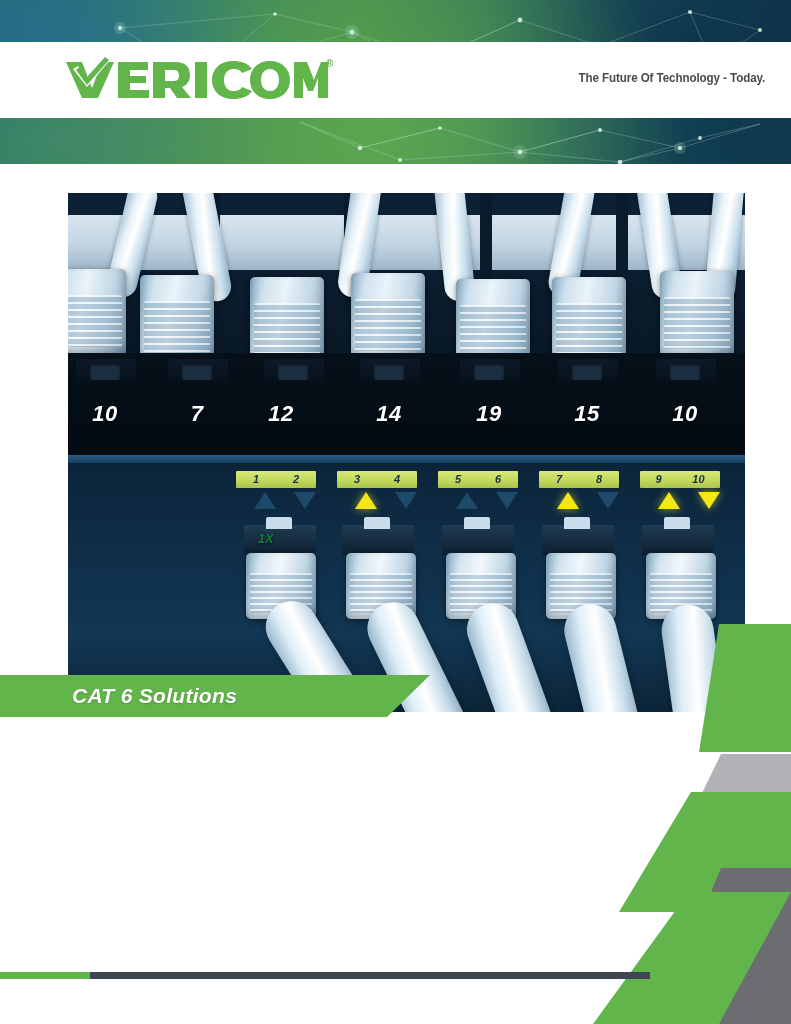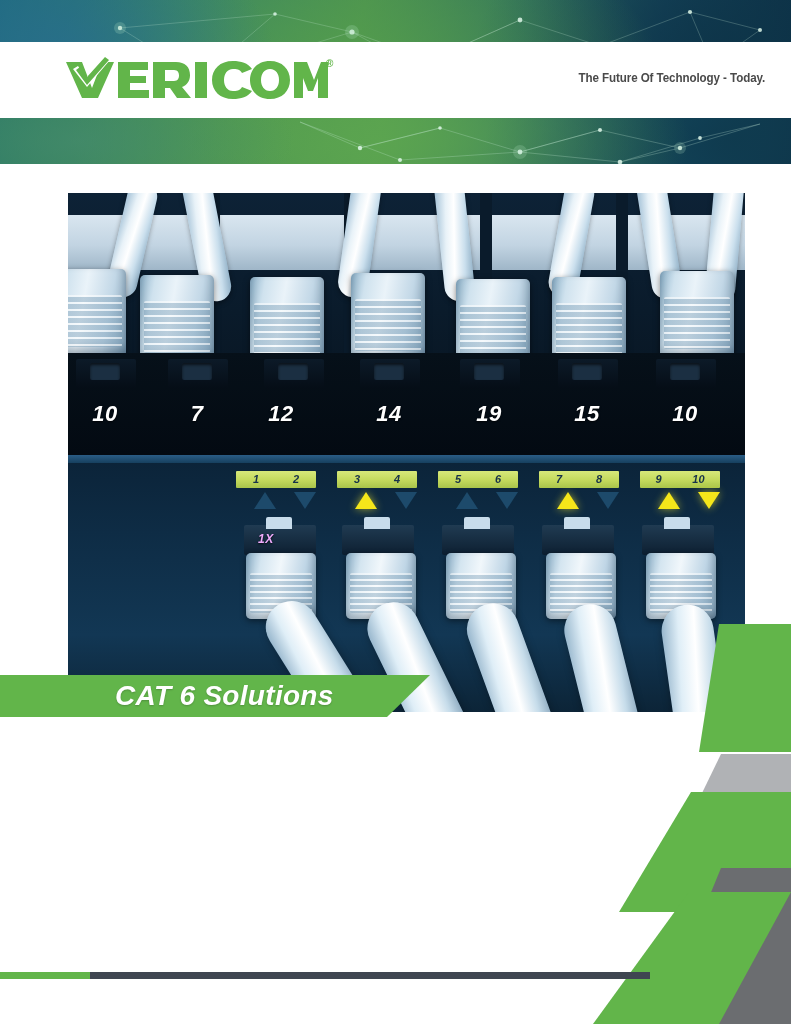--- a/index.html
+++ b/index.html
@@ -268,21 +268,21 @@
   }
   .led-tri.up   { border-bottom: 17px solid #1d4a6b; }
   .led-tri.down { border-top: 17px solid #1d4a6b; }
   .led-tri.up.on   { border-bottom-color: #f5e61a; filter: drop-shadow(0 0 4px rgba(240,230,40,0.65)); }
   .led-tri.down.on { border-top-color: #f5e61a; filter: drop-shadow(0 0 4px rgba(240,230,40,0.65)); }
 
   .switch-label-1x {
     position: absolute;
     left: 190px;
     top: 339px;
-    color: #f0abfc;
+    color: #15803d;
     font-size: 12px;
     font-weight: 700;
     letter-spacing: 0.5px;
     text-shadow: 0 1px 2px rgba(0,0,0,0.8);
     z-index: 4;
   }
   .switch-port-row {
     position: absolute;
     left: 0;
     top: 70px;
@@ -346,23 +346,23 @@
     top: 675px;
     width: 430px;
     height: 42px;
     background: #62b54a;
     clip-path: polygon(0 0, 100% 0, 90% 100%, 0 100%);
     display: flex;
     align-items: center;
     z-index: 6;
   }
   .cat6-label {
-    margin-left: 115px;
+    margin-left: 72px;
     color: #ffffff;
-    font-size: 28px;
+    font-size: 21px;
     font-weight: 700;
     font-style: italic;
     letter-spacing: 0.3px;
     text-shadow: 0 1px 2px rgba(0,0,0,0.2);
   }
 
   
   .deco {
     position: absolute;
     right: 0;

